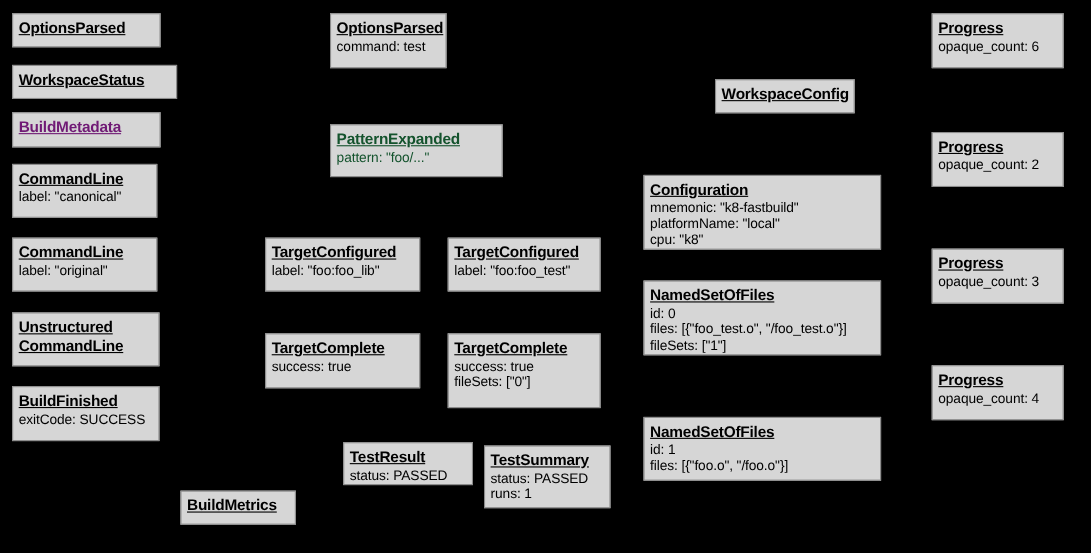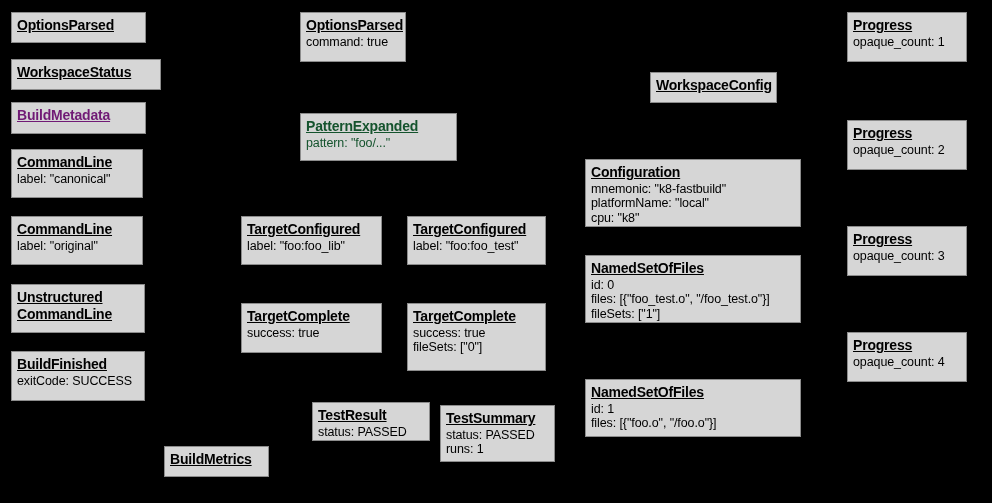--- a/index.html
+++ b/index.html
@@ -77,21 +77,21 @@
     </div>
     <div class="node" style="left: 11px; top: 351px; width: 134px; height: 50px; background: rgb(214, 214, 214); border-color: rgb(140, 140, 140); color: rgb(0, 0, 0);">
       <span class="node-title">BuildFinished</span>
       <span class="node-fields">exitCode: SUCCESS</span>
     </div>
     <div class="node" style="left: 164px; top: 446px; width: 105px; height: 31px; background: rgb(214, 214, 214); border-color: rgb(140, 140, 140); color: rgb(0, 0, 0);">
       <span class="node-title">BuildMetrics</span>
     </div>
     <div class="node" style="left: 300px; top: 12px; width: 106px; height: 50px; background: rgb(214, 214, 214); border-color: rgb(140, 140, 140); color: rgb(0, 0, 0);">
       <span class="node-title">OptionsParsed</span>
-      <span class="node-fields">command: true</span>
+      <span class="node-fields">command: test</span>
     </div>
     <div class="node" style="left: 300px; top: 113px; width: 157px; height: 48px; background: rgb(214, 214, 214); border-color: rgb(140, 140, 140); color: #14532d;">
       <span class="node-title">PatternExpanded</span>
       <span class="node-fields">pattern: "foo/..."</span>
     </div>
     <div class="node" style="left: 241px; top: 216px; width: 141px; height: 49px; background: rgb(214, 214, 214); border-color: rgb(140, 140, 140); color: rgb(0, 0, 0);">
       <span class="node-title">TargetConfigured</span>
       <span class="node-fields">label: "foo:foo_lib"</span>
     </div>
     <div class="node" style="left: 407px; top: 216px; width: 139px; height: 49px; background: rgb(214, 214, 214); border-color: rgb(140, 140, 140); color: rgb(0, 0, 0);">
@@ -131,21 +131,21 @@
 files: [{"foo_test.o", "/foo_test.o"}]
 fileSets: ["1"]</span>
     </div>
     <div class="node" style="left: 585px; top: 379px; width: 216px; height: 58px; background: rgb(214, 214, 214); border-color: rgb(140, 140, 140); color: rgb(0, 0, 0);">
       <span class="node-title">NamedSetOfFiles</span>
       <span class="node-fields">id: 1
 files: [{"foo.o", "/foo.o"}]</span>
     </div>
     <div class="node" style="left: 847px; top: 12px; width: 120px; height: 50px; background: rgb(214, 214, 214); border-color: rgb(140, 140, 140); color: rgb(0, 0, 0);">
       <span class="node-title">Progress</span>
-      <span class="node-fields">opaque_count: 1</span>
+      <span class="node-fields">opaque_count: 6</span>
     </div>
     <div class="node" style="left: 847px; top: 120px; width: 120px; height: 50px; background: rgb(214, 214, 214); border-color: rgb(140, 140, 140); color: rgb(0, 0, 0);">
       <span class="node-title">Progress</span>
       <span class="node-fields">opaque_count: 2</span>
     </div>
     <div class="node" style="left: 847px; top: 226px; width: 120px; height: 50px; background: rgb(214, 214, 214); border-color: rgb(140, 140, 140); color: rgb(0, 0, 0);">
       <span class="node-title">Progress</span>
       <span class="node-fields">opaque_count: 3</span>
     </div>
     <div class="node" style="left: 847px; top: 332px; width: 120px; height: 50px; background: rgb(214, 214, 214); border-color: rgb(140, 140, 140); color: rgb(0, 0, 0);">

